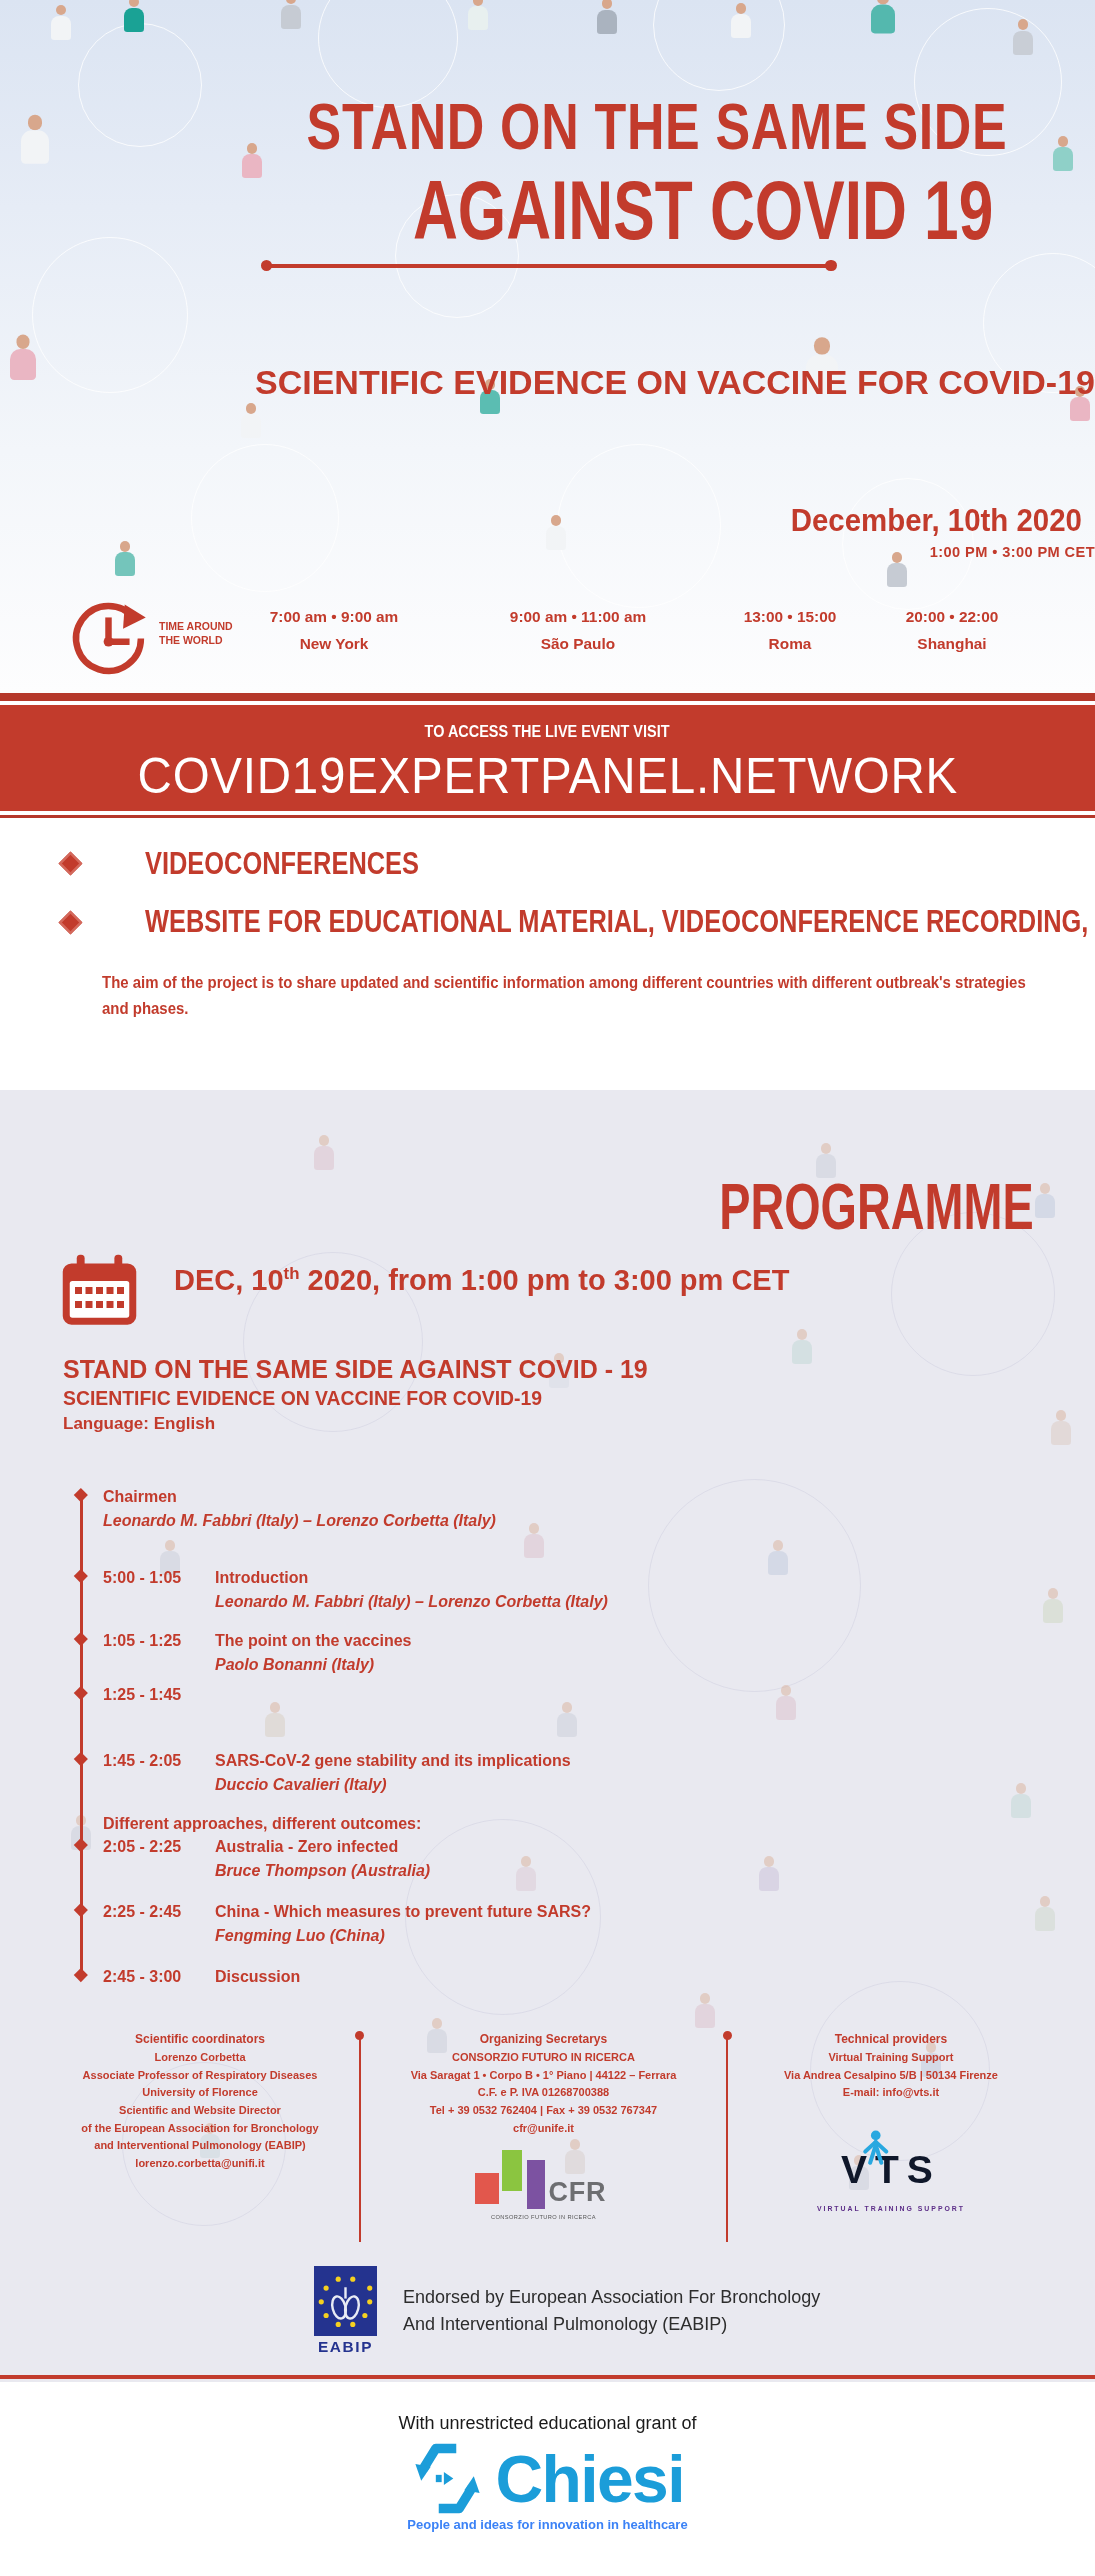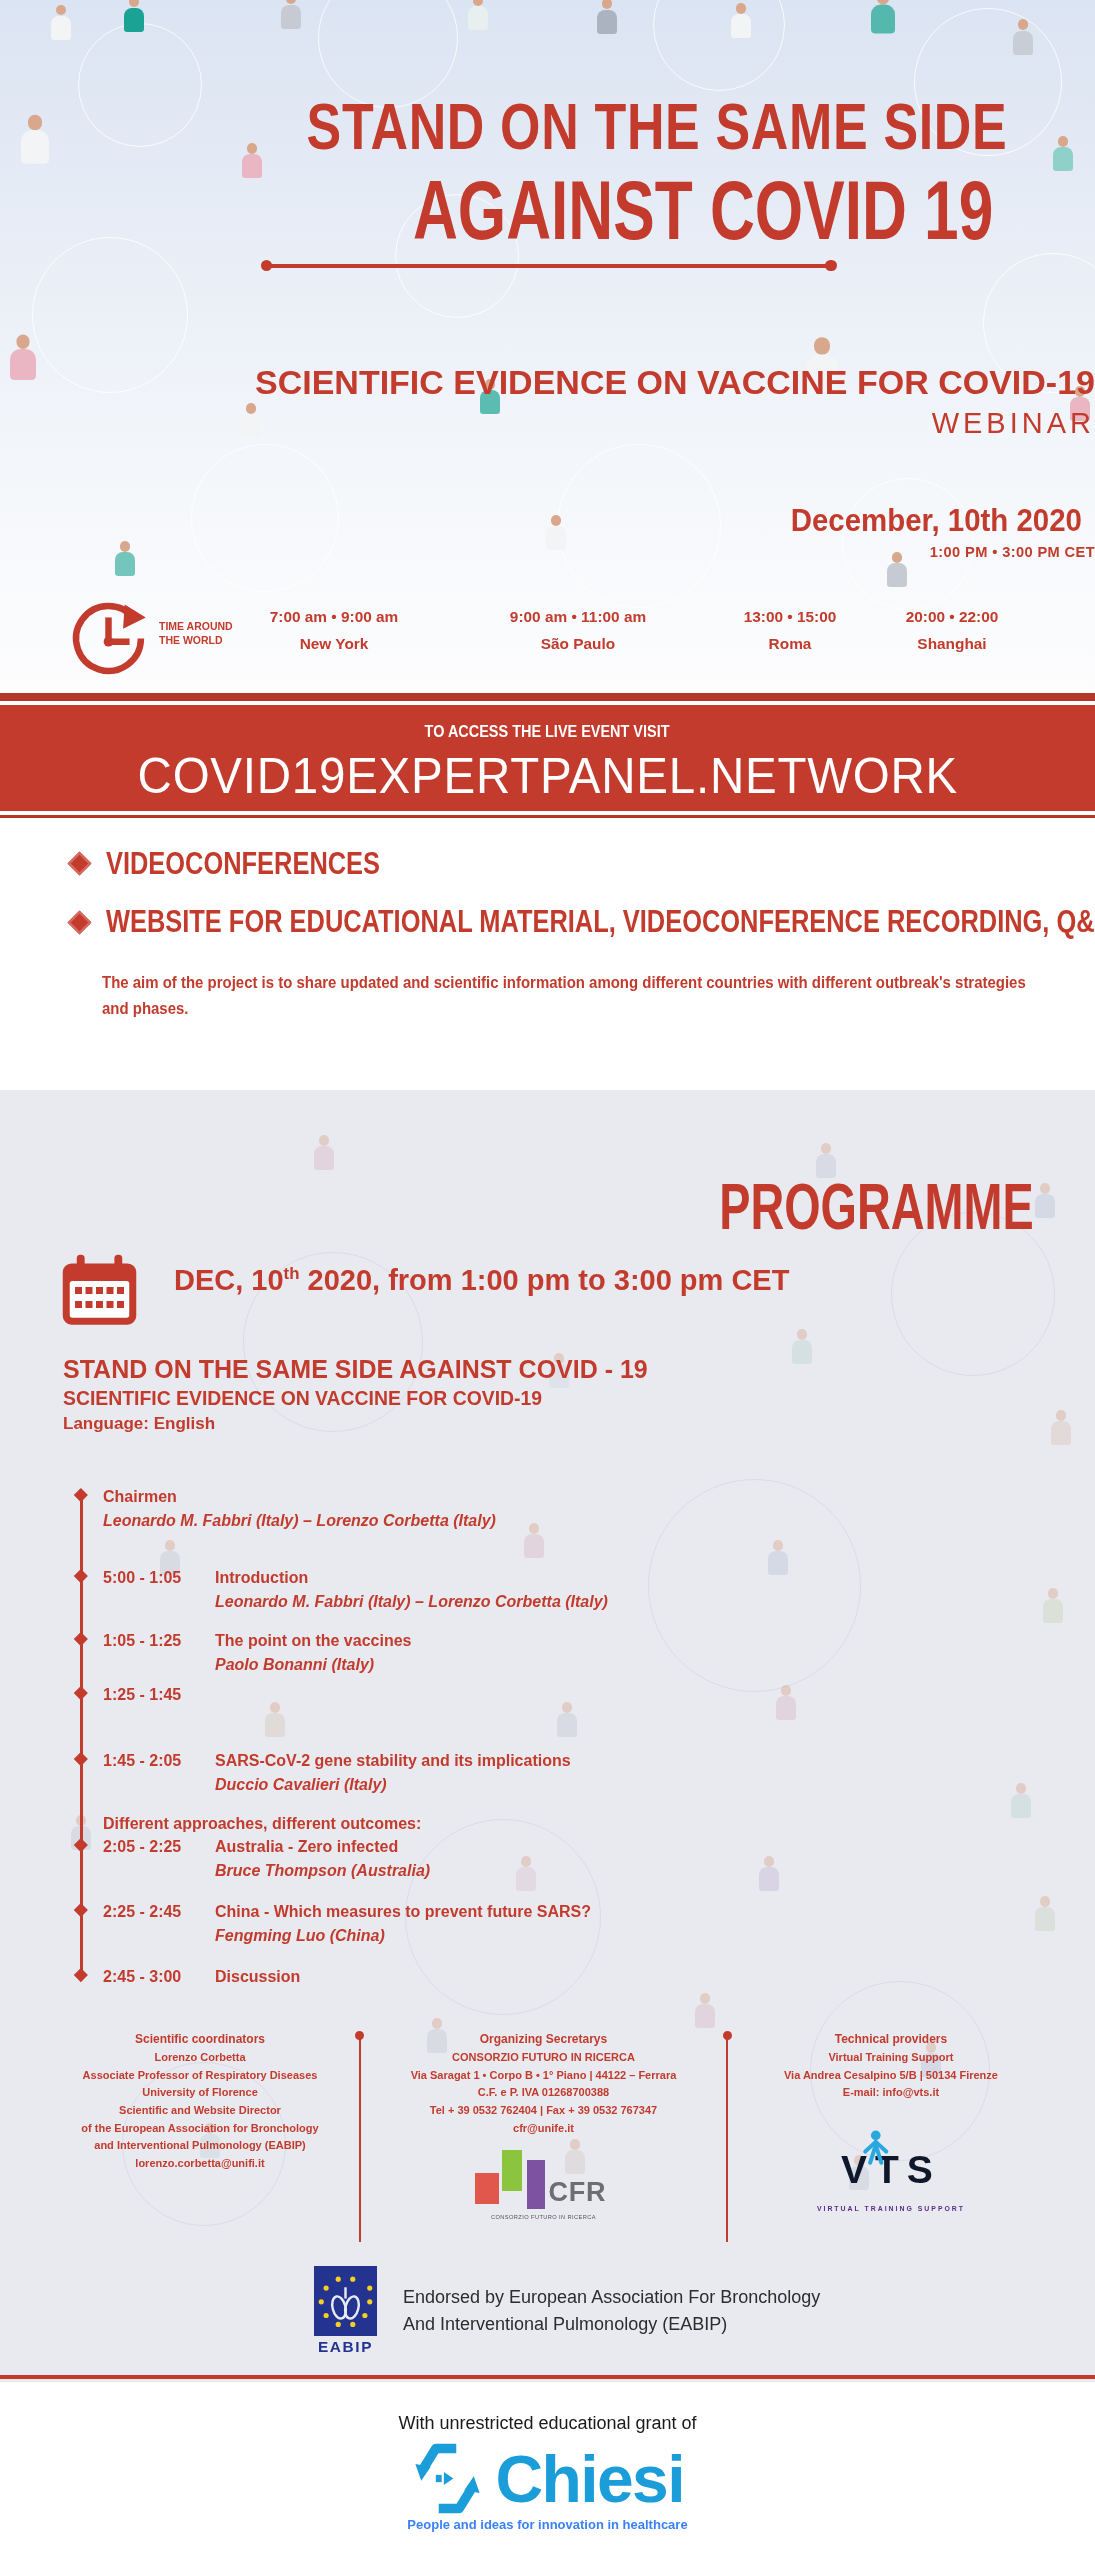--- a/index.html
+++ b/index.html
@@ -41,21 +41,21 @@
   
   #banner{position:absolute;top:693px;left:0;width:1095px;height:126px;background:#c23b2c;
           border-top:8px solid #b5372a;border-bottom:4.9px solid #b5372a;box-sizing:border-box;
           box-shadow:inset 0 4px 0 #fff,inset 0 -4px 0 #fff;text-align:center;color:#fff;}
   .ban1{margin-top:21px;font-size:17px;font-weight:700;}
   .ban1 .cx{transform:scaleX(.85);}
   .ban2{margin-top:4.9px;font-size:50px;font-weight:400;letter-spacing:0.8px;}
   .ban2 .cx{transform:scaleX(.95);}
   
   #features{position:absolute;top:818px;left:0;width:1095px;height:271px;background:#fff;}
-  .feat{position:absolute;left:71px;display:flex;align-items:center;}
+  .feat{position:absolute;left:62px;display:flex;align-items:center;gap:48px;}
   .dia{width:17px;height:17px;background:#c23b2c;transform:rotate(45deg);margin-right:18px;flex:none;
        box-shadow:inset 0 0 0 2.4px #d4695c;}
   .feat .txt{font-size:31px;font-weight:700;color:#c23b2c;}
   .feat .cx{transform:scaleX(.82);transform-origin:0 50%;}
   .aim{position:absolute;left:102px;top:152px;width:1077px;font-size:17px;font-weight:700;color:#c23b2c;
        line-height:1.55;transform:scaleX(.88);transform-origin:0 0;}
   
   #prog{position:absolute;top:1090px;left:0;width:1095px;height:1292px;background:#e9e9f0;overflow:hidden;}
   .prog-title{top:79px;font-size:65px;font-weight:700;color:#c23b2c;}
   .prog-title .cx{transform:scaleX(.72);}
@@ -218,21 +218,20 @@
     <div class="person" style="left:885px;top:552px;--c:#c6cbd3;">
         <i class="ph"></i>
         <i class="pb"></i>
         <span class="pl"><b></b><b></b></span>
       </div>
 
     <div class="abs center hero-t1 red"><span class="cx">STAND ON THE SAME SIDE</span></div>
     <div class="abs center hero-t2 red"><span class="cx">AGAINST COVID 19</span></div>
     <div class="abs rule"></div>
     <div class="abs center hero-sub red"><span>SCIENTIFIC EVIDENCE ON VACCINE FOR COVID-19</span></div>
-    <div class="abs center hero-web red"><span>WEBINAR</span></div>
     <div class="abs center hero-date red"><span class="cx">December, 10th 2020</span></div>
     <div class="abs center hero-cet red"><span>1:00 PM • 3:00 PM CET</span></div>
 
     <svg class="abs clock" width="81" height="81" viewBox="0 0 100 100">
       <path d="M82 26 A40 40 0 1 0 90 50" fill="none" stroke="#c23b2c" stroke-width="8"></path>
       <polygon points="70,8 96,24 68,38" fill="#c23b2c"></polygon>
       <line x1="50" y1="24" x2="50" y2="54" stroke="#c23b2c" stroke-width="8"></line>
       <line x1="50" y1="54" x2="76" y2="54" stroke="#c23b2c" stroke-width="8"></line>
       <circle cx="50" cy="54" r="6" fill="#c23b2c"></circle>
     </svg>

